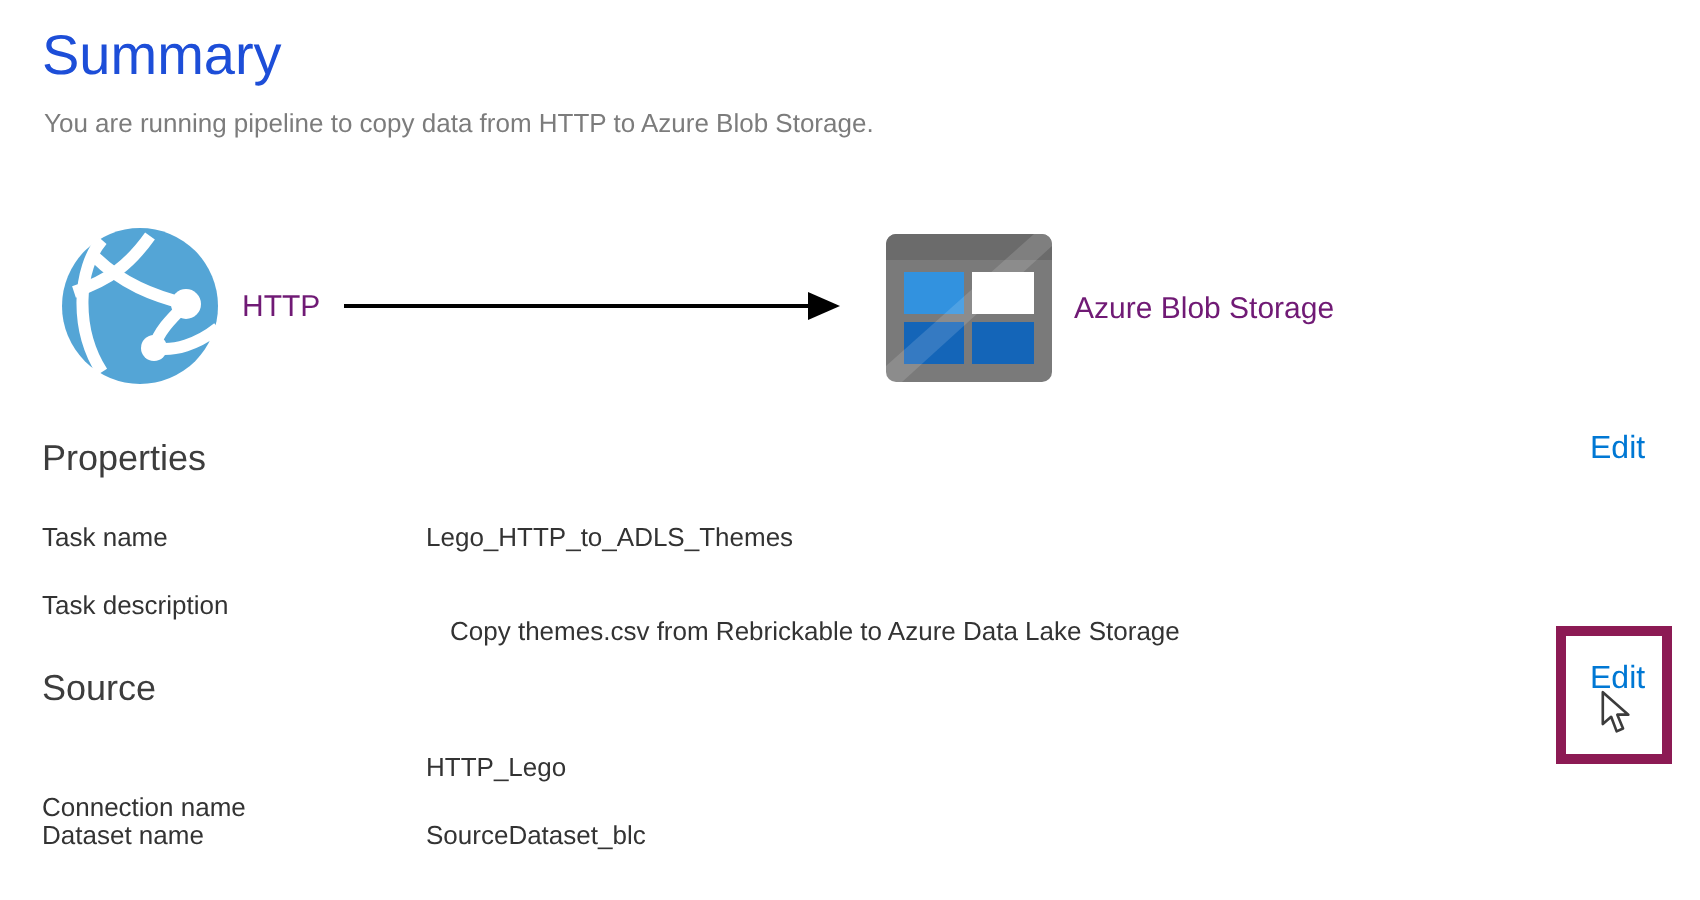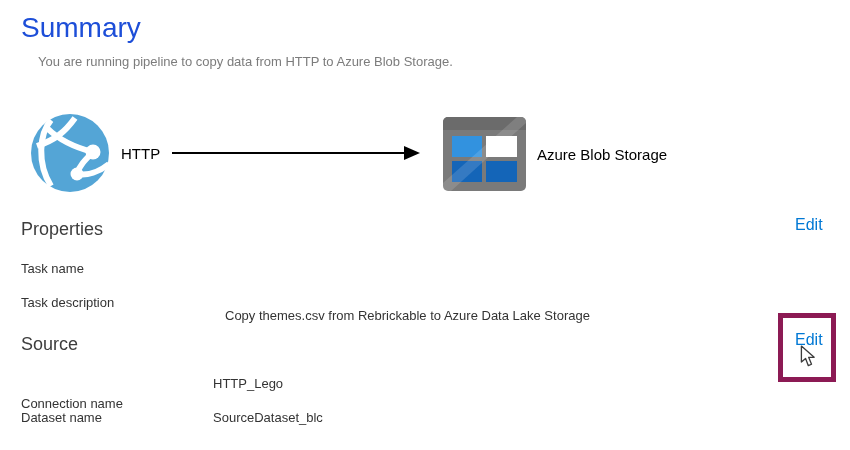--- a/index.html
+++ b/index.html
@@ -11,27 +11,27 @@
     font-family:"Liberation Sans", sans-serif;
     overflow:hidden;
   }
   .abs { position:absolute; }
 
   .page-title {
     left:21px; top:12px;
     font-size:28px; font-weight:300; color:#1d4ed8;
   }
   .page-subtitle {
-    left:38px; top:54px;
+    left:22px; top:54px;
     font-size:13px; color:#7c7c7c;
   }
 
   
   .http-icon   { left:31px;  top:114px; width:78px; height:78px; }
-  .node-label  { font-size:15px; color:#000000; }
+  .node-label  { font-size:15px; color:#701a75; }
   .http-label  { left:121px; top:145px; }
   .arrow-line  { left:172px; top:152px; width:233px; height:2px; background:#000; }
   .arrow-head  {
     left:404px; top:146px; width:0; height:0;
     border-left:16px solid #000;
     border-top:7px solid transparent;
     border-bottom:7px solid transparent;
   }
   .blob-icon   { left:443px; top:117px; width:83px; height:74px; }
   .blob-label  { left:537px; top:146px; }
@@ -98,20 +98,21 @@
     <rect x="9" y="44" width="30" height="21" fill="#1465B8"></rect>
     <rect x="43" y="44" width="31" height="21" fill="#1465B8"></rect>
     <polygon points="0,66 74,0 83,0 83,6 8,74 0,74" fill="rgba(255,255,255,0.14)"></polygon>
   </svg>
   <div class="abs section-heading properties-heading">Properties</div>
 
   <div class="abs node-label blob-label">Azure Blob Storage</div>
   <a class="abs edit-link properties-edit">Edit</a>
 
   <div class="abs row-label r-taskname-l">Task name</div>
+  <div class="abs row-value r-taskname-v">Lego_HTTP_to_ADLS_Themes</div>
   <div class="abs row-label r-taskdesc-l">Task description</div>
   <div class="abs row-value r-taskdesc-v">Copy themes.csv from Rebrickable to Azure Data Lake Storage</div>
 
   <div class="abs section-heading source-heading">Source</div>
   <a class="abs edit-link source-edit">Edit</a>
 
   <div class="abs highlight-box"></div>
 
   <svg class="abs cursor-icon" viewBox="0 0 14 20">
     <path d="M1,1 L1,15.5 L4.8,12.2 L7.3,18.8 L10.2,17.5 L7.6,11.2 L12.6,11.2 Z" fill="#ffffff" stroke="#3c3c3c" stroke-width="1.2" stroke-linejoin="round"></path>

